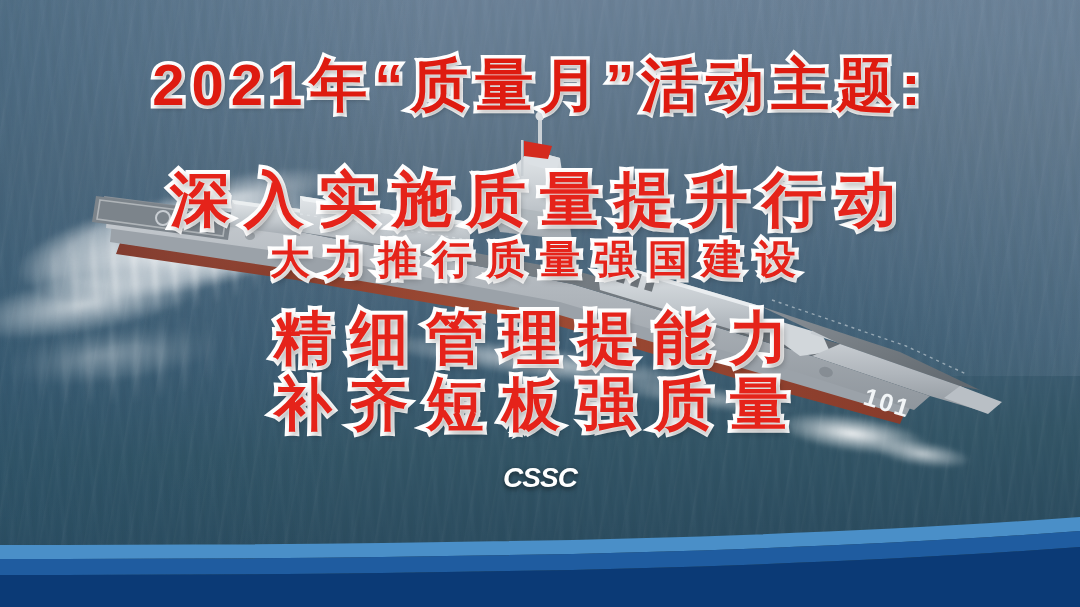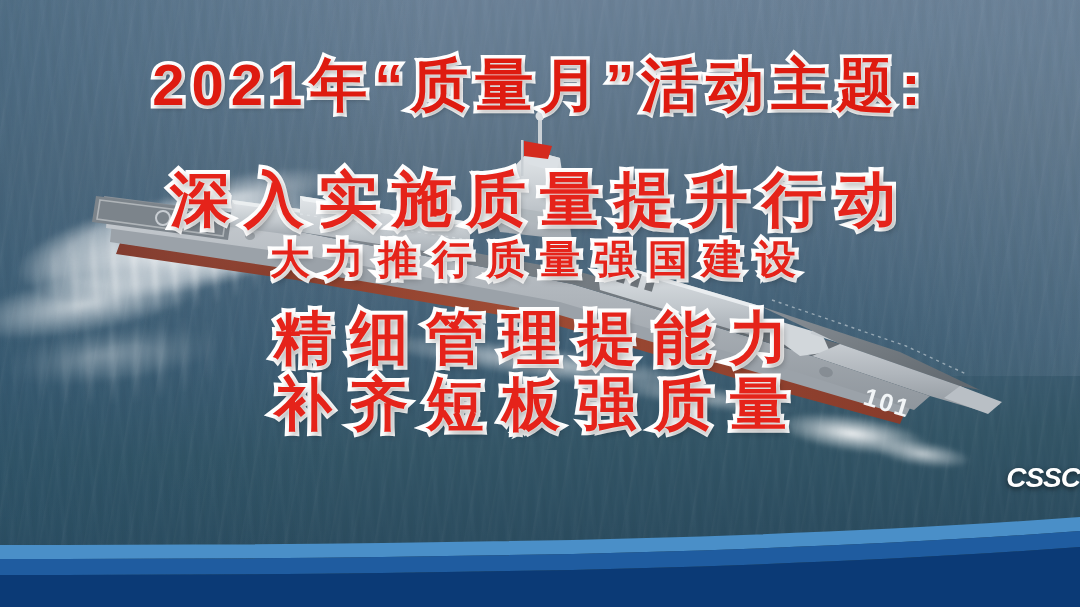--- a/index.html
+++ b/index.html
@@ -195,21 +195,21 @@
   .org-line {
     position: absolute;
     top: 462px;
     left: 0; right: 0;
     color: #ffffff;
     font-size: 26px;
     font-weight: bold;
     letter-spacing: 1px;
     text-shadow: 0 2px 5px rgba(0,0,0,0.55);
     display: flex;
-    justify-content: flex-end;
+    justify-content: center;
     align-items: baseline;
     gap: 10px;
   }
   .org-abbr {
     font-style: italic;
     font-weight: bold;
     font-size: 28px;
     letter-spacing: -1px;
     font-family: "Liberation Sans", "DejaVu Sans", sans-serif;
   }

